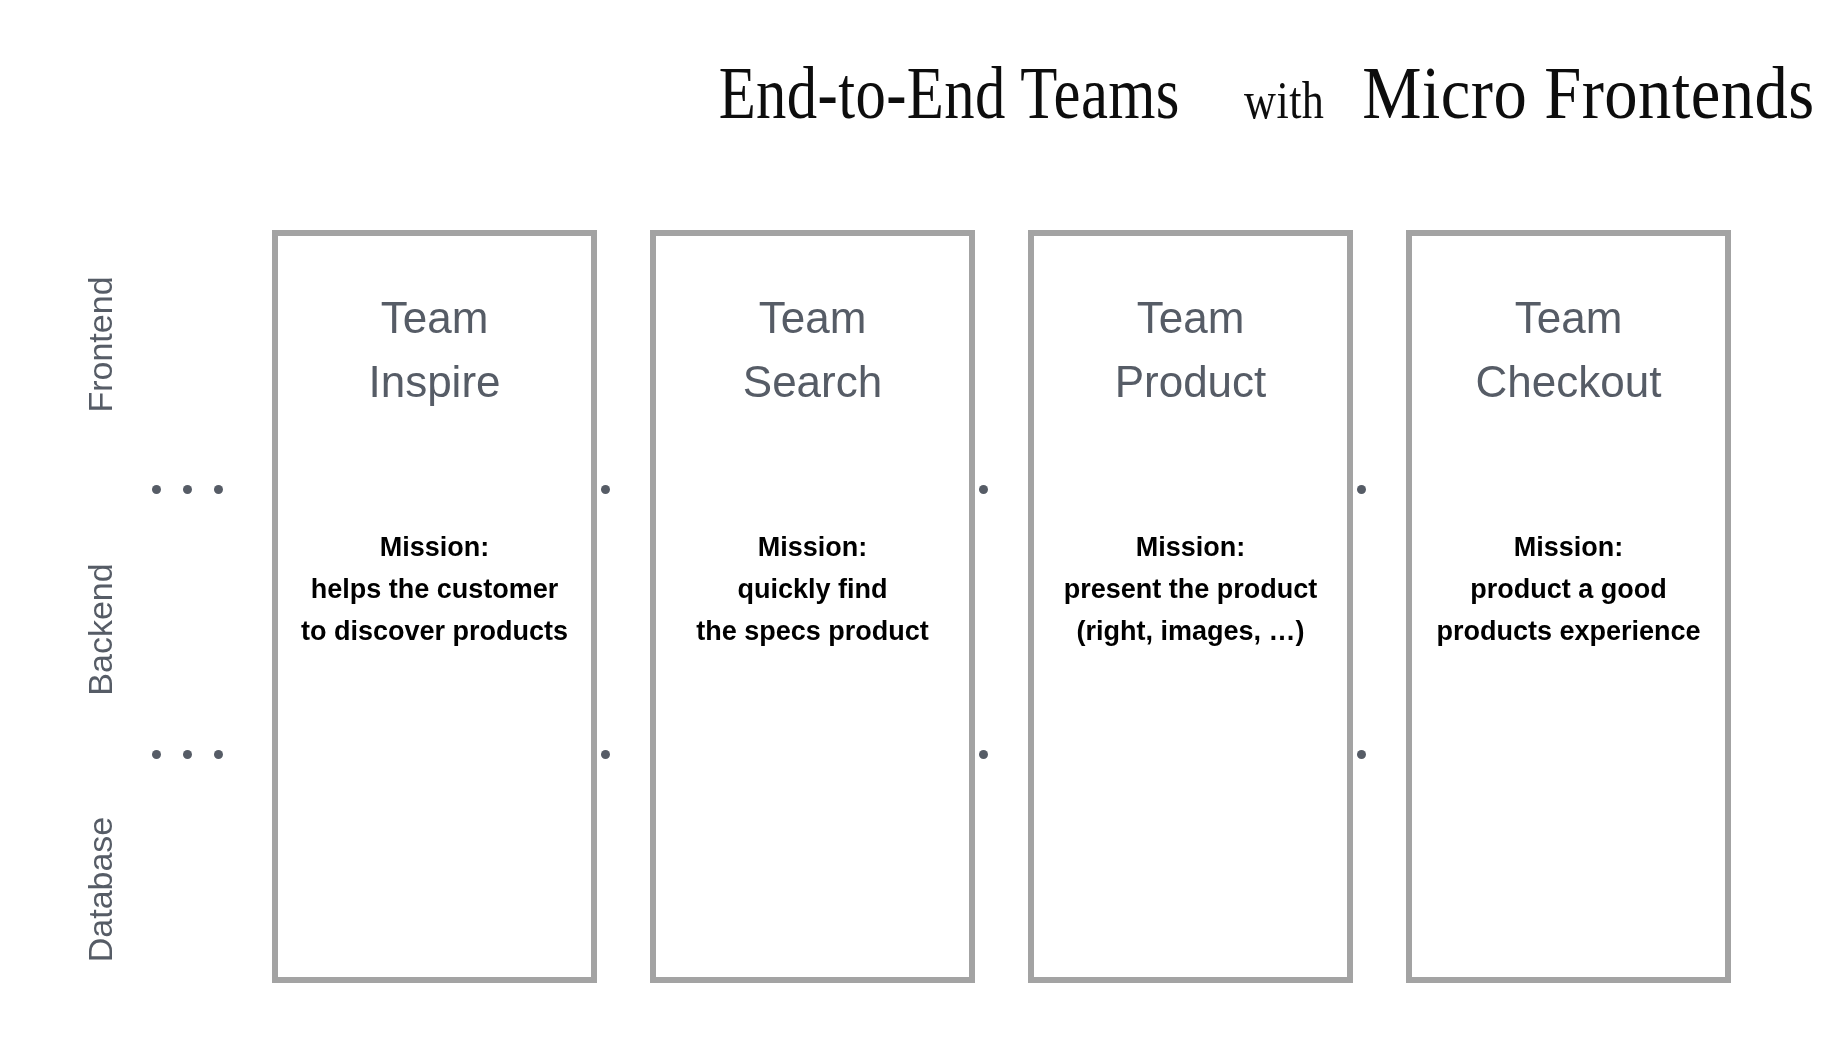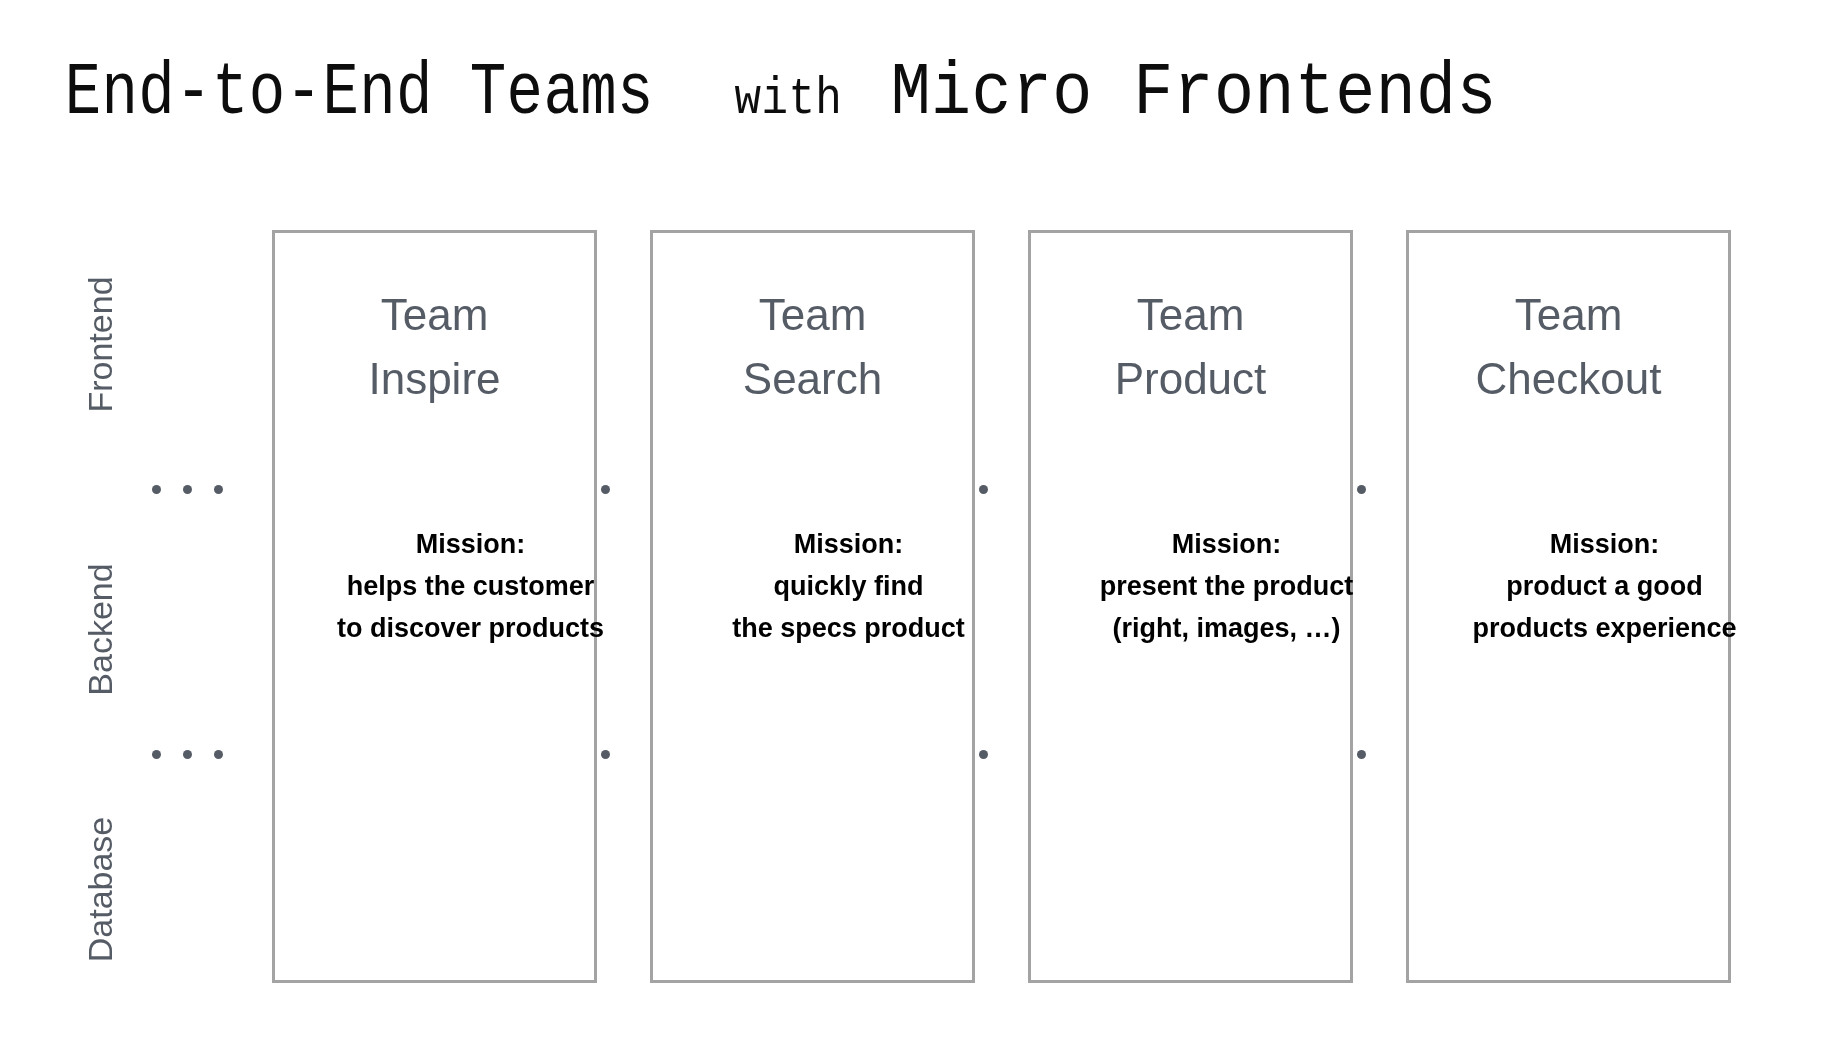--- a/index.html
+++ b/index.html
@@ -20,24 +20,24 @@
     inset: 0;
     background: #ffffff;
   }
 
   
   .title {
     position: absolute;
     left: 0;
     top: 48px;
     width: 1840px;
-    text-align: left;
+    text-align: right;
     white-space: nowrap;
     color: #0d0d0d;
-    font-family: Liberation Mono, monospace;
+    font-family: Liberation Serif, serif;
     font-weight: 400;
     letter-spacing: 0.5px;
   }
   .title .seg-main {
     font-size: 74px;
     line-height: 90px;
     font-stretch: condensed;
     transform: scaleX(0.82);
     display: inline-block;
     transform-origin: center;
@@ -81,42 +81,41 @@
     height: 9px;
     border-radius: 50%;
     background: #565C66;
     top: 0;
   }
 
   
   .team-box {
     position: absolute;
     box-sizing: border-box;
-    border: 3px solid #a3a3a3;
+    border: 6px solid #a3a3a3;
     background: #ffffff;
   }
   .team-name {
     position: absolute;
     width: 100%;
     text-align: center;
     color: #565C66;
     font-size: 44px;
     line-height: 64px;
     font-family: "Liberation Sans", sans-serif;
     white-space: pre-line;
   }
   .mission {
     position: absolute;
     width: 100%;
     text-align: center;
     color: #000000;
     font-size: 27px;
     line-height: 42px;
     font-family: "Liberation Sans", sans-serif;
-    padding-left: 36px;
   }
   .mission .mission-label {
     display: block;
     font-weight: bold;
   }
   .mission .mission-line {
     display: block;
     font-weight: bold;
   }
 </style>

